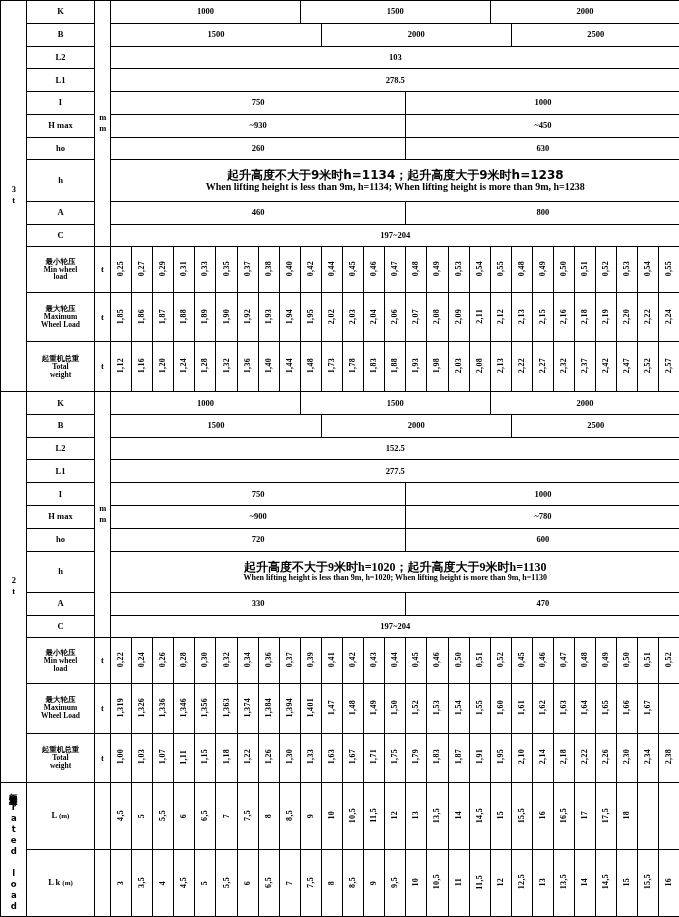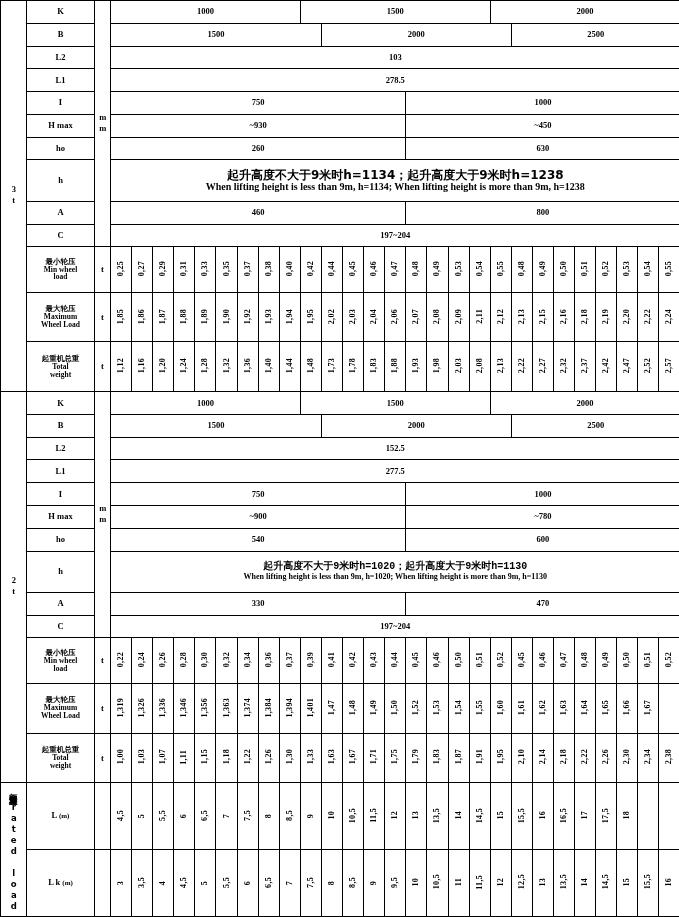--- a/index.html
+++ b/index.html
@@ -286,27 +286,27 @@
     <td class="wide" colspan="14">750</td>
     <td class="wide" colspan="13">1000</td>
   </tr>
   <tr style="height:22px">
     <td class="rowlab">H max</td>
     <td class="wide" colspan="14">~900</td>
     <td class="wide" colspan="13">~780</td>
   </tr>
   <tr style="height:22px">
     <td class="rowlab">ho</td>
-    <td class="wide" colspan="14">540</td>
+    <td class="wide" colspan="14">720</td>
     <td class="wide" colspan="13">600</td>
   </tr>
   <tr style="height:40px">
     <td class="rowlab">h</td>
     <td class="hline" colspan="27">
-      <div style="font-family:Liberation Mono, monospace;font-size:10px;">起升高度不大于9米时h=1020；起升高度大于9米时h=1130</div>
+      <div style="font-family:Liberation Serif, serif;font-size:12px;">起升高度不大于9米时h=1020；起升高度大于9米时h=1130</div>
       <div style="font-size:8px;">When lifting height is less than 9m, h=1020; When lifting height is more than 9m, h=1130</div>
     </td>
   </tr>
   <tr style="height:22px">
     <td class="rowlab">A</td>
     <td class="wide" colspan="14">330</td>
     <td class="wide" colspan="13">470</td>
   </tr>
   <tr style="height:22px">
     <td class="rowlab">C</td>

